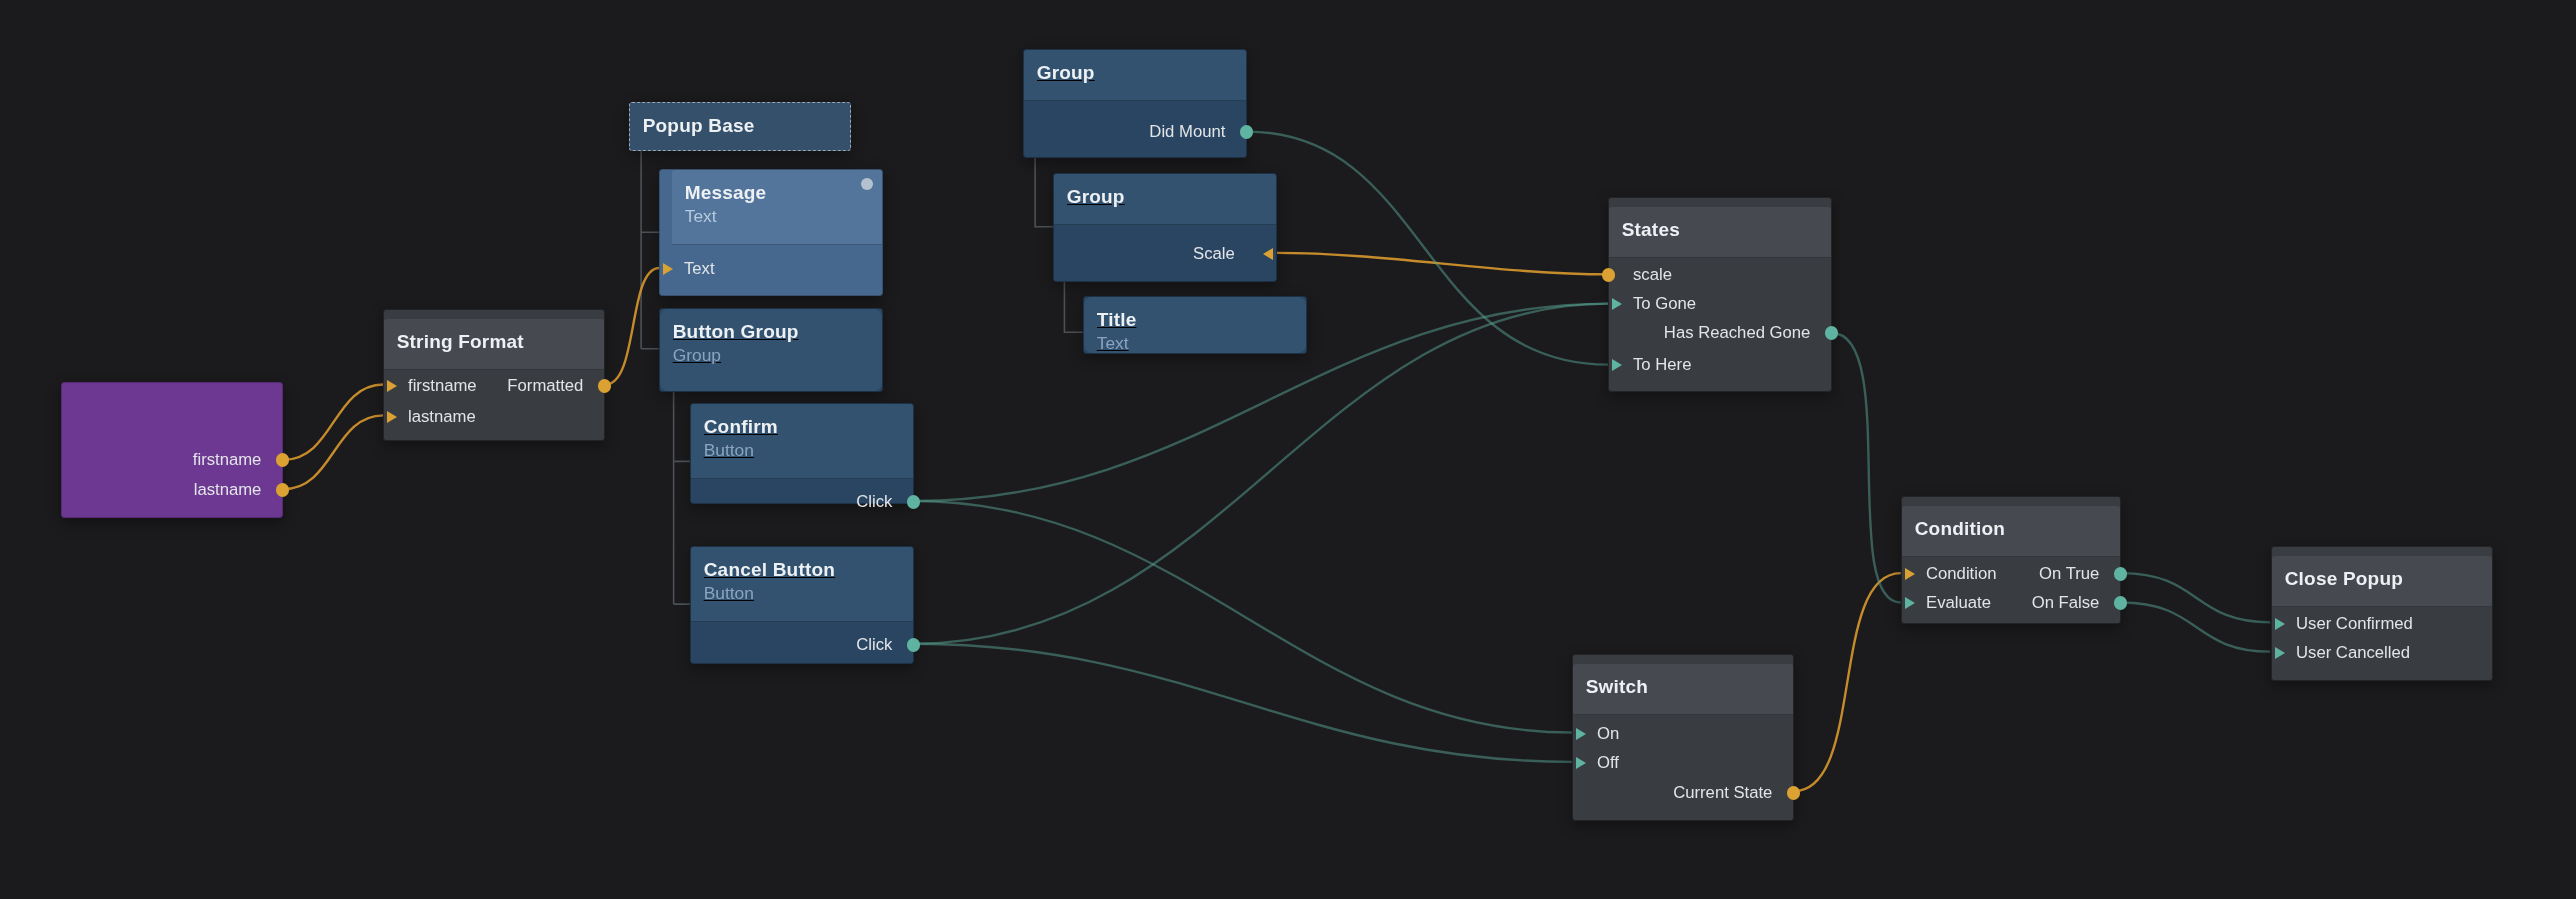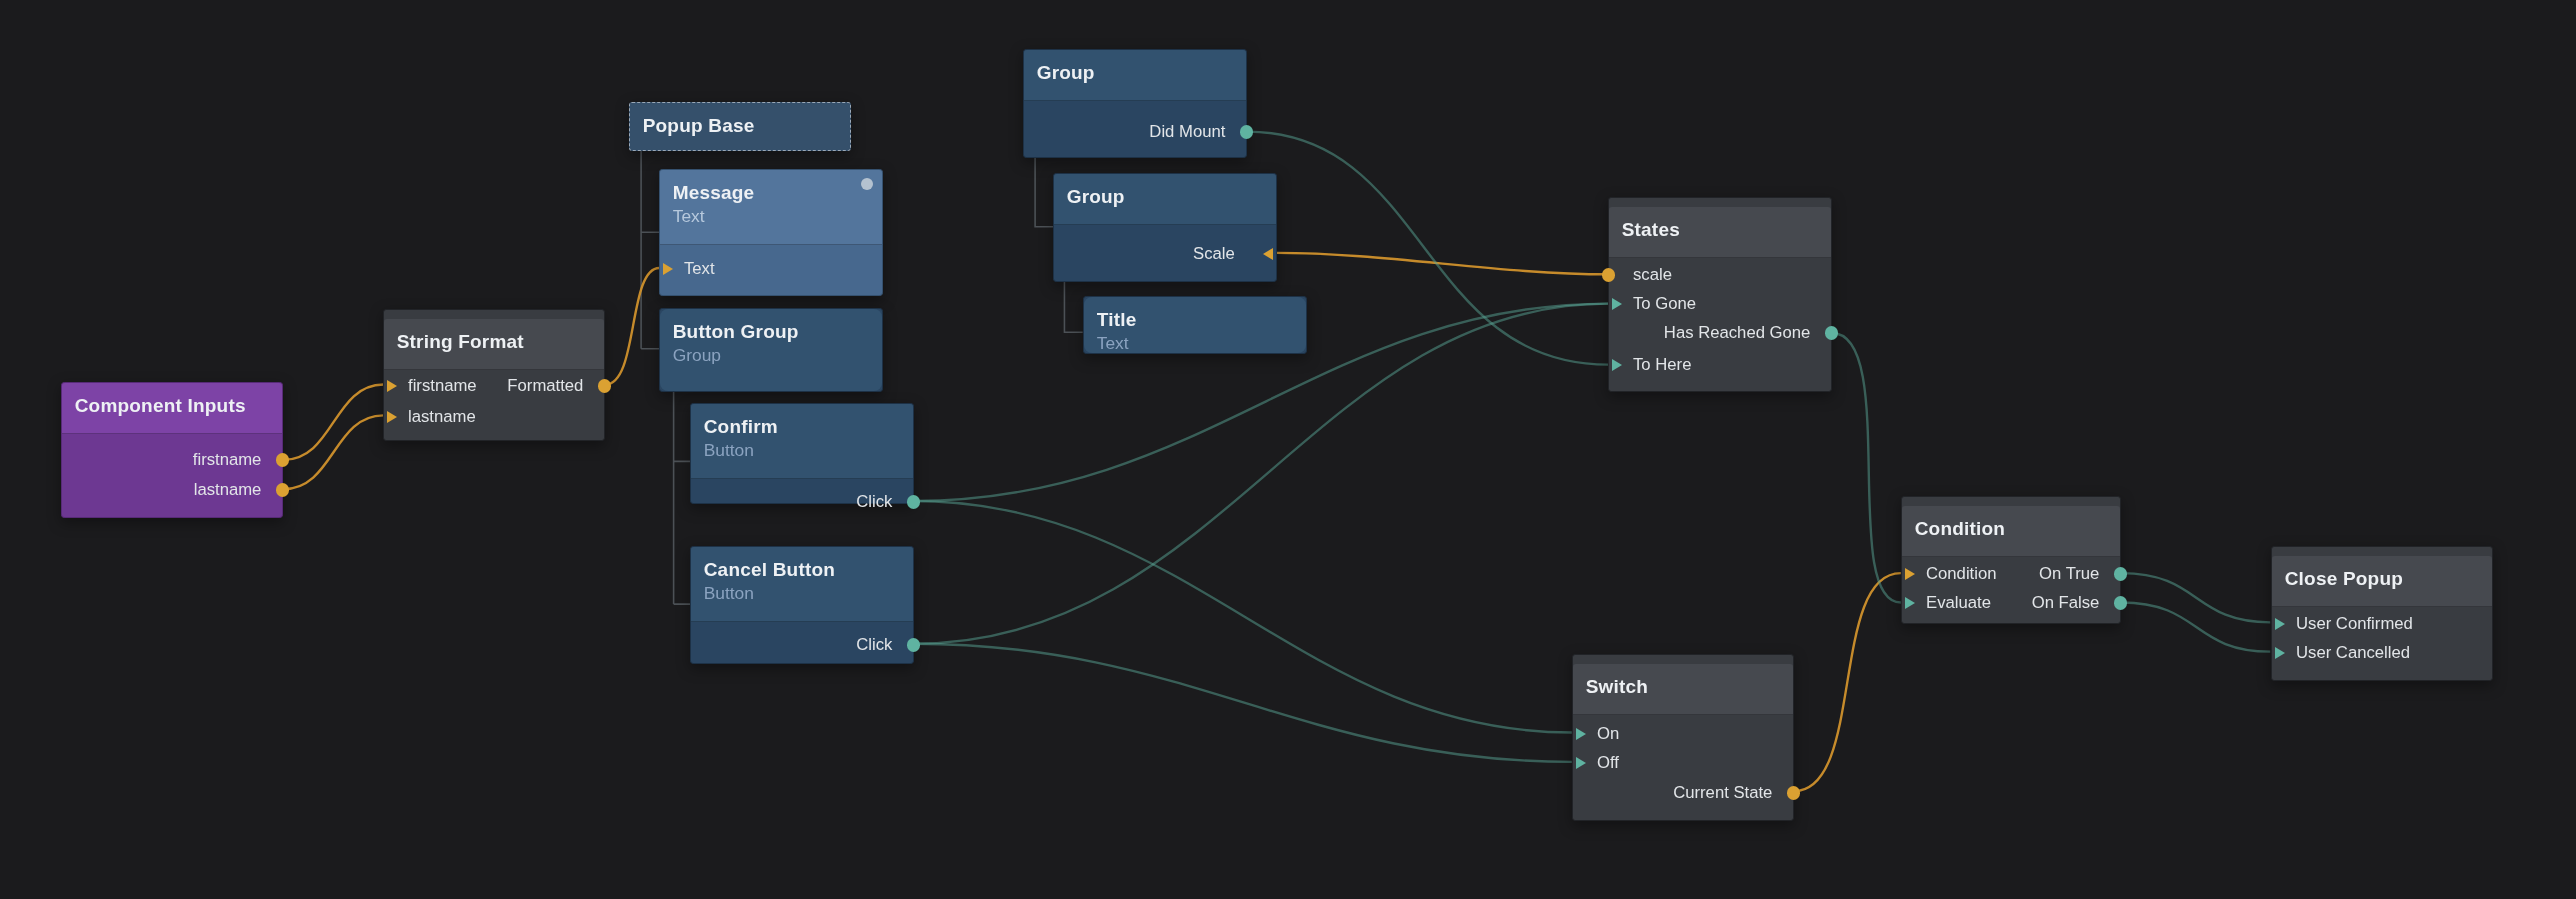--- a/index.html
+++ b/index.html
@@ -14,23 +14,23 @@
   .node{position:absolute;border-radius:3.2px;box-sizing:border-box;
         box-shadow:0 4.8px 14.3px rgba(0,0,0,.35);}
   .head{box-sizing:border-box;padding:12px 12.7px 0 12.7px;border-radius:3.2px 3.2px 0 0;
         border-bottom:0.8px solid rgba(0,0,0,.25);}
   .h64{height:51px;}
   .h95{height:75px;}
   .hfull{height:100%;border-bottom:none;border-radius:8px;}
 
   .logic{background:#393c41;border:0.8px solid #212327;}
   .logic .head{background:#46494f;margin-top:9px;}
-  .visual{background:#2a4561;border:0.8px solid #1d3146;}
+  .visual{background:#2a4561;border:0.8px solid #1d3146;text-decoration:underline;}
   .visual .head{background:#32526f;}
-  .visual-light{background:#47688e;border:0.8px solid #35516f;}
+  .visual-light{background:#47688e;border:0.8px solid #35516f;padding-left:12px;}
   .visual-light .head{background:#53759c;}
   .purple{background:#6d3892;border:0.8px solid #572a77;}
   .purple .head{background:#7d43a6;}
   .popup{background:#35506b;border:1.6px dashed #9aa8b7;}
   .popup .head{background:transparent;}
 
   .title{font-size:19px;font-weight:600;color:#eef1f4;letter-spacing:0.2px;
          white-space:nowrap;overflow:hidden;}
   .sub{font-size:17.4px;margin-top:2.4px;color:#8ba3c0;white-space:nowrap;}
   .visual-light .sub{color:#b7c9dd;}
@@ -74,23 +74,20 @@
     <path class="edge signal" d="M1152 632 C1520 632 1670 383 2028 383"></path>
     <path class="edge signal" d="M1152 632 C1500 632 1640 924 1982 924"></path>
     <path class="edge signal" d="M1152 812 C1540 812 1660 383 2028 383"></path>
     <path class="edge signal" d="M1152 812 C1500 812 1640 961 1982 961"></path>
     <path class="edge signal" d="M2310 420 C2395 420 2320 760 2397 760"></path>
     <path class="edge signal" d="M2675 723 C2775 723 2765 785 2863 785"></path>
     <path class="edge signal" d="M2675 760 C2775 760 2765 822 2863 822"></path>
   </svg>
 
   <div class="node purple" style="left:61px;top:382px;width:222px;height:136px">
-    <div class="head h64">
-      <div class="title">Component Inputs</div>
-    </div>
     <div class="port pr" style="top:63px;--pc:#dba132">
       <span class="lbl">firstname</span>
       <span class="dot right"></span>
     </div>
     <div class="port pr" style="top:93px;--pc:#dba132">
       <span class="lbl">lastname</span>
       <span class="dot right"></span>
     </div>
   </div>
 

